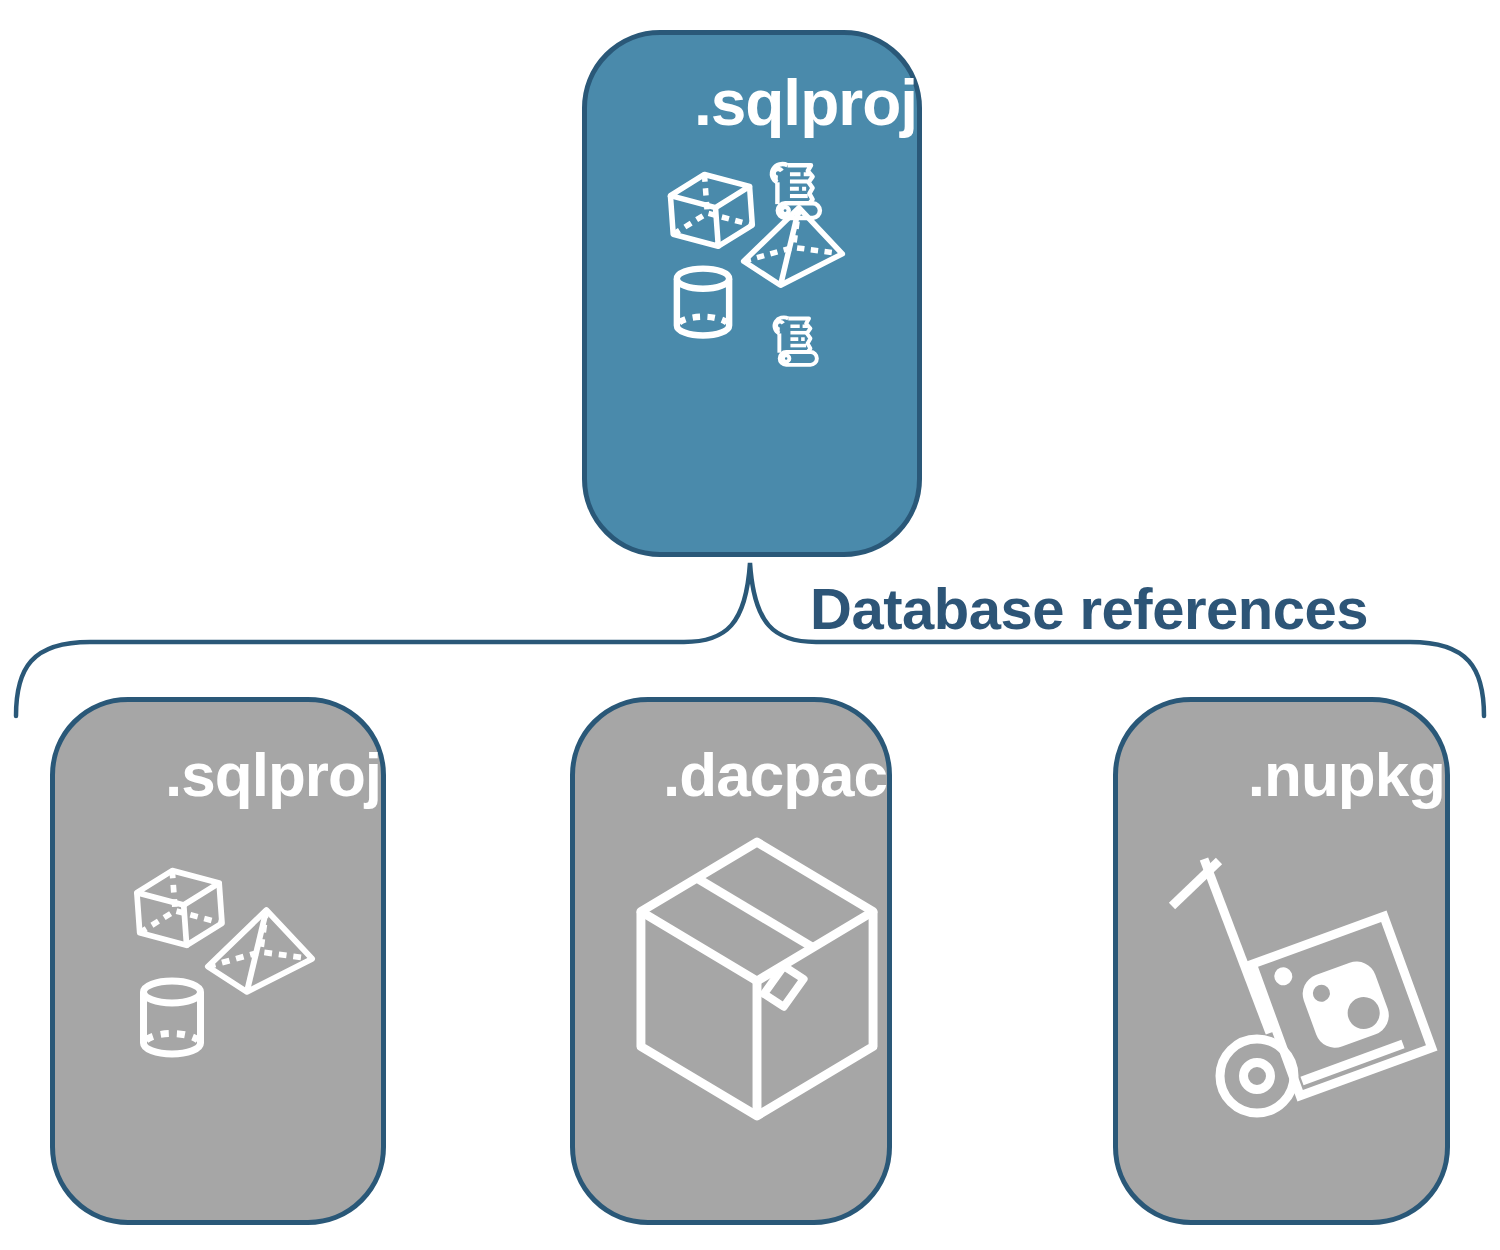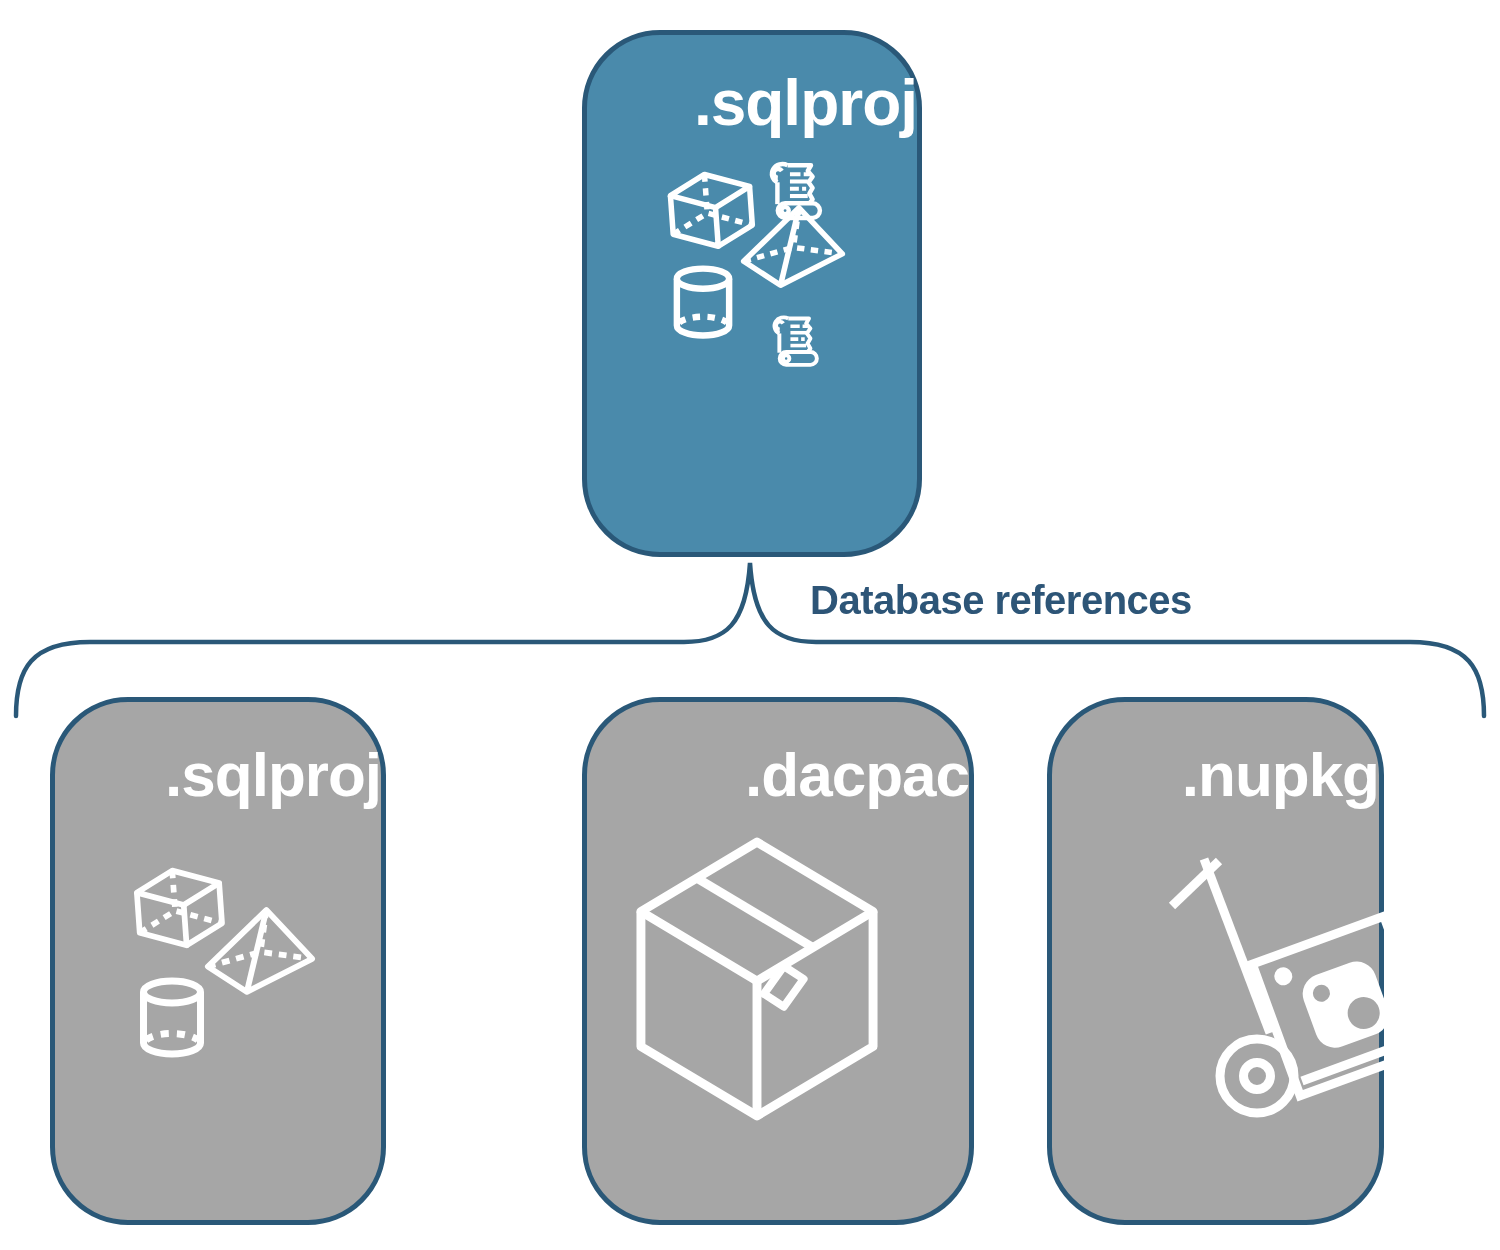--- a/index.html
+++ b/index.html
@@ -19,34 +19,34 @@
     font-family:"Liberation Sans","DejaVu Sans",sans-serif;
   }
   .node{
     position:absolute;border-radius:78px;
     border:5px solid var(--node-border);
     box-sizing:border-box;
   }
   .node--root{left:582px;top:30px;width:340px;height:527px;background:var(--root-fill);}
   .node--child{top:697px;width:336px;height:528px;background:var(--child-fill);}
   .node--child.c0{left:50px;}
-  .node--child.c1{left:582px;width:392px;}
-  .node--child.c2{left:1047px;width:337px;}
+  .node--child.c1{left:570px;width:322px;}
+  .node--child.c2{left:1113px;width:337px;}
   .node-label{
     position:absolute;left:0;right:0;text-align:right;
     color:var(--node-label-text);font-weight:bold;line-height:1;
     letter-spacing:-1px;
   }
   .node--root .node-label{top:36px;font-size:64px;}
   .node--child .node-label{top:42px;font-size:62px;}
   .icon{position:absolute;}
   .connector-svg{position:absolute;left:0;top:0;width:1500px;height:1250px;pointer-events:none;}
   .connector-label{
     position:absolute;left:810px;top:580px;
-    font-size:40px;font-weight:bold;line-height:1;
+    font-size:58px;font-weight:bold;line-height:1;
     color:var(--connector-label-text);letter-spacing:-0.5px;
     white-space:nowrap;
   }
   svg{display:block;overflow:visible;}
 </style>
 </head>
 <body>
 
 <div class="canvas">
 

